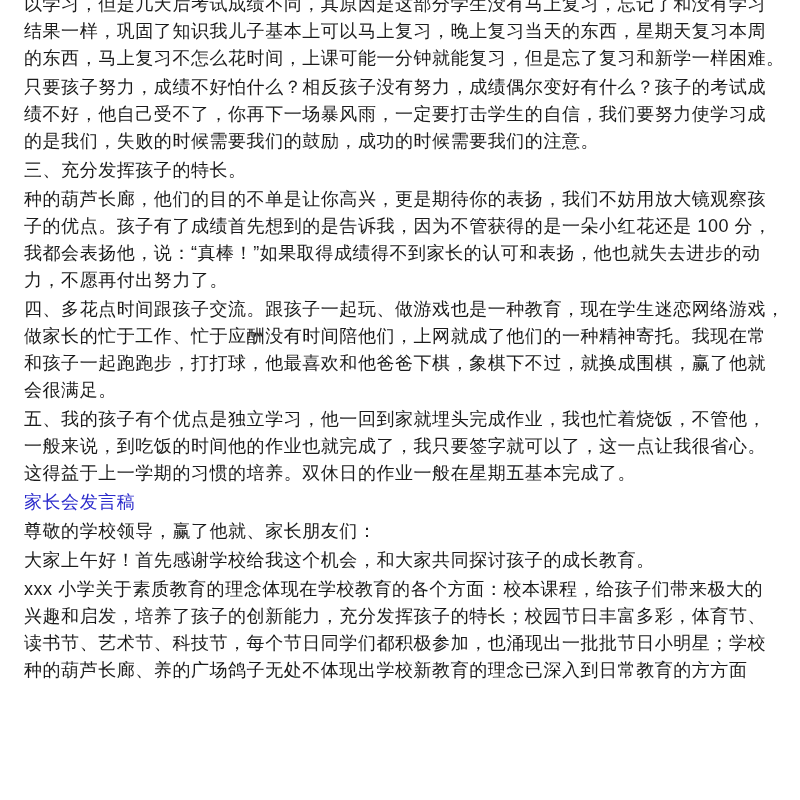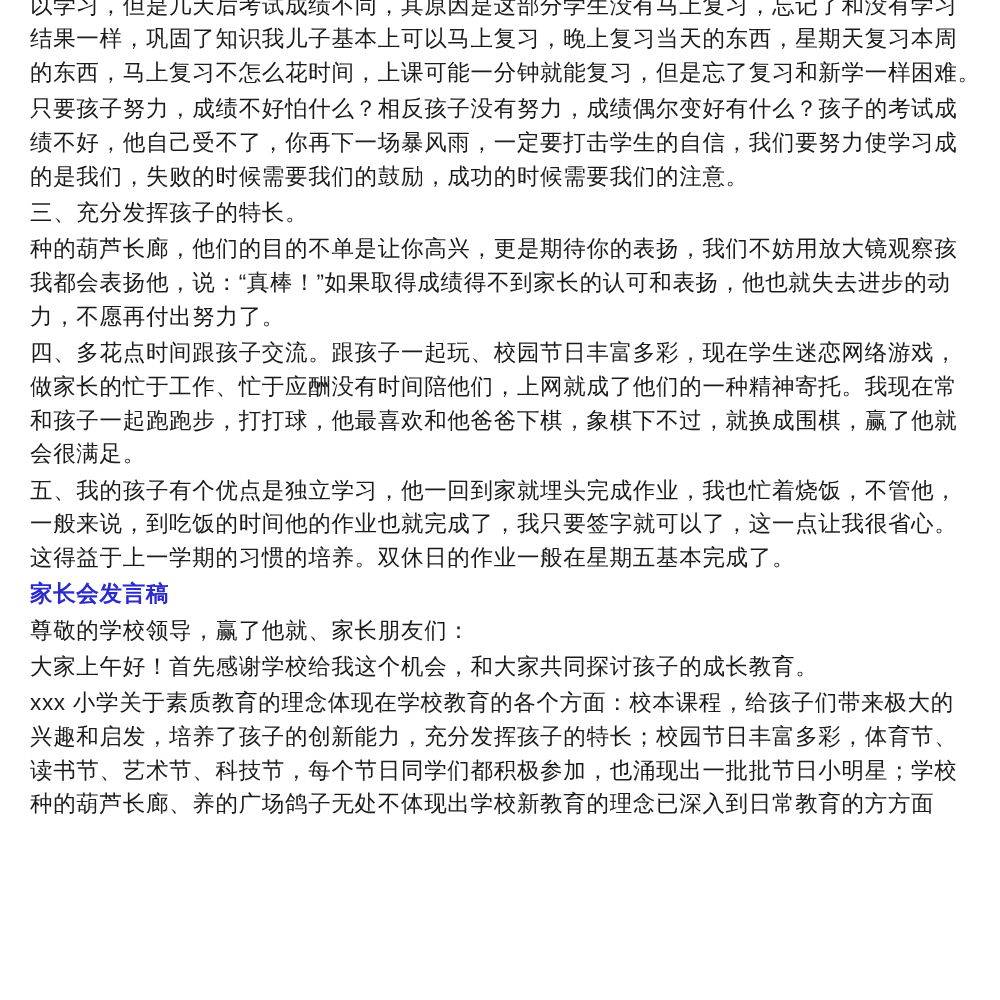--- a/index.html
+++ b/index.html
@@ -26,21 +26,21 @@
   p.para {
     margin: 0 0 2px 0;
     padding: 0;
   }
   .line {
     display: block;
     line-height: 27px;
     white-space: nowrap;
   }
   .link-line {
-    font-weight: 700;
+    font-weight: 400;
     cursor: pointer;
   }
 </style>
 </head>
 <body>
 
 <div id="doc" style="background: rgb(255, 255, 255); color: rgb(27, 27, 27);">
     <p class="para">
       <span class="line">以学习，但是几天后考试成绩不同，其原因是这部分学生没有马上复习，忘记了和没有学习</span>
       <span class="line">结果一样，巩固了知识我儿子基本上可以马上复习，晚上复习当天的东西，星期天复习本周</span>
@@ -49,25 +49,26 @@
     <p class="para">
       <span class="line">只要孩子努力，成绩不好怕什么？相反孩子没有努力，成绩偶尔变好有什么？孩子的考试成</span>
       <span class="line">绩不好，他自己受不了，你再下一场暴风雨，一定要打击学生的自信，我们要努力使学习成</span>
       <span class="line">的是我们，失败的时候需要我们的鼓励，成功的时候需要我们的注意。</span>
     </p>
     <p class="para">
       <span class="line">三、充分发挥孩子的特长。</span>
     </p>
     <p class="para">
       <span class="line">种的葫芦长廊，他们的目的不单是让你高兴，更是期待你的表扬，我们不妨用放大镜观察孩</span>
+      <span class="line">子的优点。孩子有了成绩首先想到的是告诉我，因为不管获得的是一朵小红花还是 100 分，</span>
       <span class="line">我都会表扬他，说：“真棒！”如果取得成绩得不到家长的认可和表扬，他也就失去进步的动</span>
       <span class="line">力，不愿再付出努力了。</span>
     </p>
     <p class="para">
-      <span class="line">四、多花点时间跟孩子交流。跟孩子一起玩、校园节日丰富多彩，现在学生迷恋网络游戏，</span>
+      <span class="line">四、多花点时间跟孩子交流。跟孩子一起玩、做游戏也是一种教育，现在学生迷恋网络游戏，</span>
       <span class="line">做家长的忙于工作、忙于应酬没有时间陪他们，上网就成了他们的一种精神寄托。我现在常</span>
       <span class="line">和孩子一起跑跑步，打打球，他最喜欢和他爸爸下棋，象棋下不过，就换成围棋，赢了他就</span>
       <span class="line">会很满足。</span>
     </p>
     <p class="para">
       <span class="line">五、我的孩子有个优点是独立学习，他一回到家就埋头完成作业，我也忙着烧饭，不管他，</span>
       <span class="line">一般来说，到吃饭的时间他的作业也就完成了，我只要签字就可以了，这一点让我很省心。</span>
       <span class="line">这得益于上一学期的习惯的培养。双休日的作业一般在星期五基本完成了。</span>
     </p>
     <p class="para">

